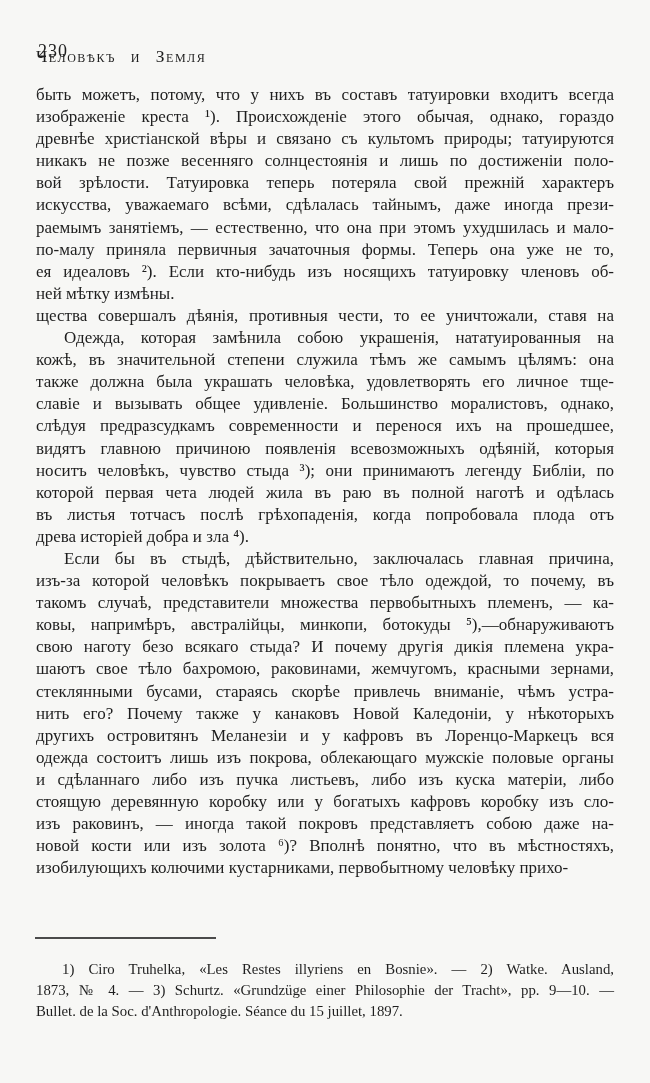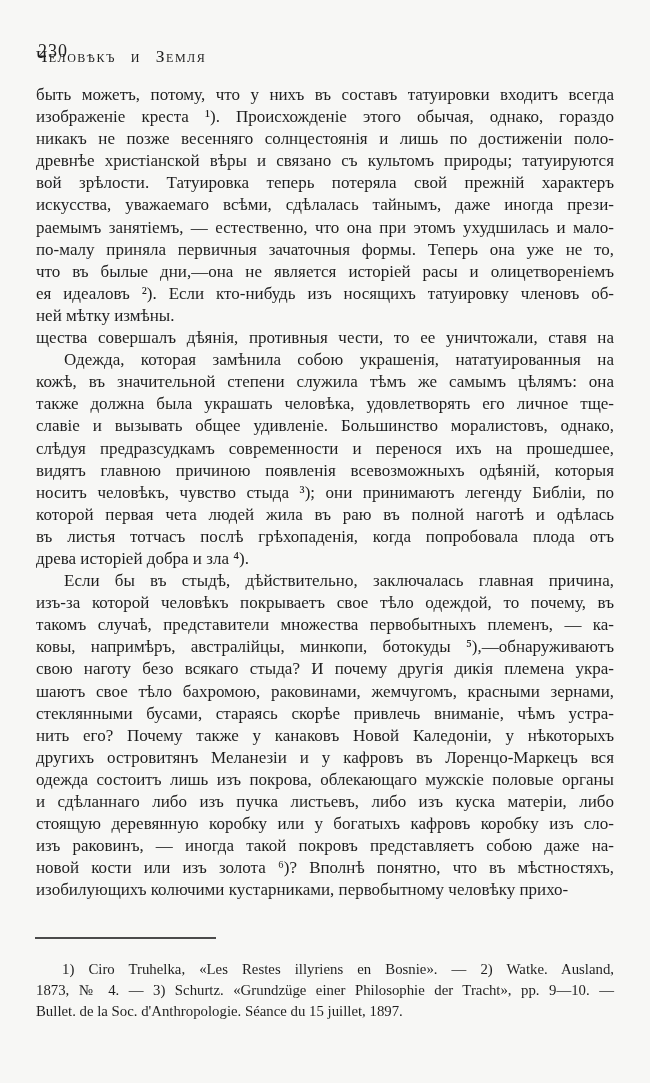--- a/index.html
+++ b/index.html
@@ -68,27 +68,26 @@
 <div class="page">
 
   <div class="running-header">
     <span class="page-number">230</span>
     <span class="running-title">Человѣкъ и Земля</span>
   </div>
 
   <div class="body-text">
       <div class="line">быть можетъ, потому, что у нихъ въ составъ татуировки входитъ всегда</div>
       <div class="line">изображеніе креста ¹). Происхожденіе этого обычая, однако, гораздо</div>
+      <div class="line">древнѣе христіанской вѣры и связано съ культомъ природы; татуируются</div>
       <div class="line">никакъ не позже весенняго солнцестоянія и лишь по достиженіи поло-</div>
-      <div class="line">древнѣе христіанской вѣры и связано съ культомъ природы; татуируются</div>
       <div class="line">вой зрѣлости. Татуировка теперь потеряла свой прежній характеръ</div>
       <div class="line">искусства, уважаемаго всѣми, сдѣлалась тайнымъ, даже иногда прези-</div>
       <div class="line">раемымъ занятіемъ, — естественно, что она при этомъ ухудшилась и мало-</div>
       <div class="line">по-малу приняла первичныя зачаточныя формы. Теперь она уже не то,</div>
-      <div class="line">что въ былые дни,—она не является исторіей расы и олицетвореніемъ</div>
       <div class="line">ея идеаловъ ²). Если кто-нибудь изъ носящихъ татуировку членовъ об-</div>
       <div class="line para-end">ней мѣтку измѣны.</div>
       <div class="line">щества совершалъ дѣянія, противныя чести, то ее уничтожали, ставя на</div>
       <div class="line indent">Одежда, которая замѣнила собою украшенія, нататуированныя на</div>
       <div class="line">кожѣ, въ значительной степени служила тѣмъ же самымъ цѣлямъ: она</div>
       <div class="line">также должна была украшать человѣка, удовлетворять его личное тще-</div>
       <div class="line">славіе и вызывать общее удивленіе. Большинство моралистовъ, однако,</div>
       <div class="line">слѣдуя предразсудкамъ современности и перенося ихъ на прошедшее,</div>
       <div class="line">видятъ главною причиною появленія всевозможныхъ одѣяній, которыя</div>
       <div class="line">носитъ человѣкъ, чувство стыда ³); они принимаютъ легенду Библіи, по</div>

